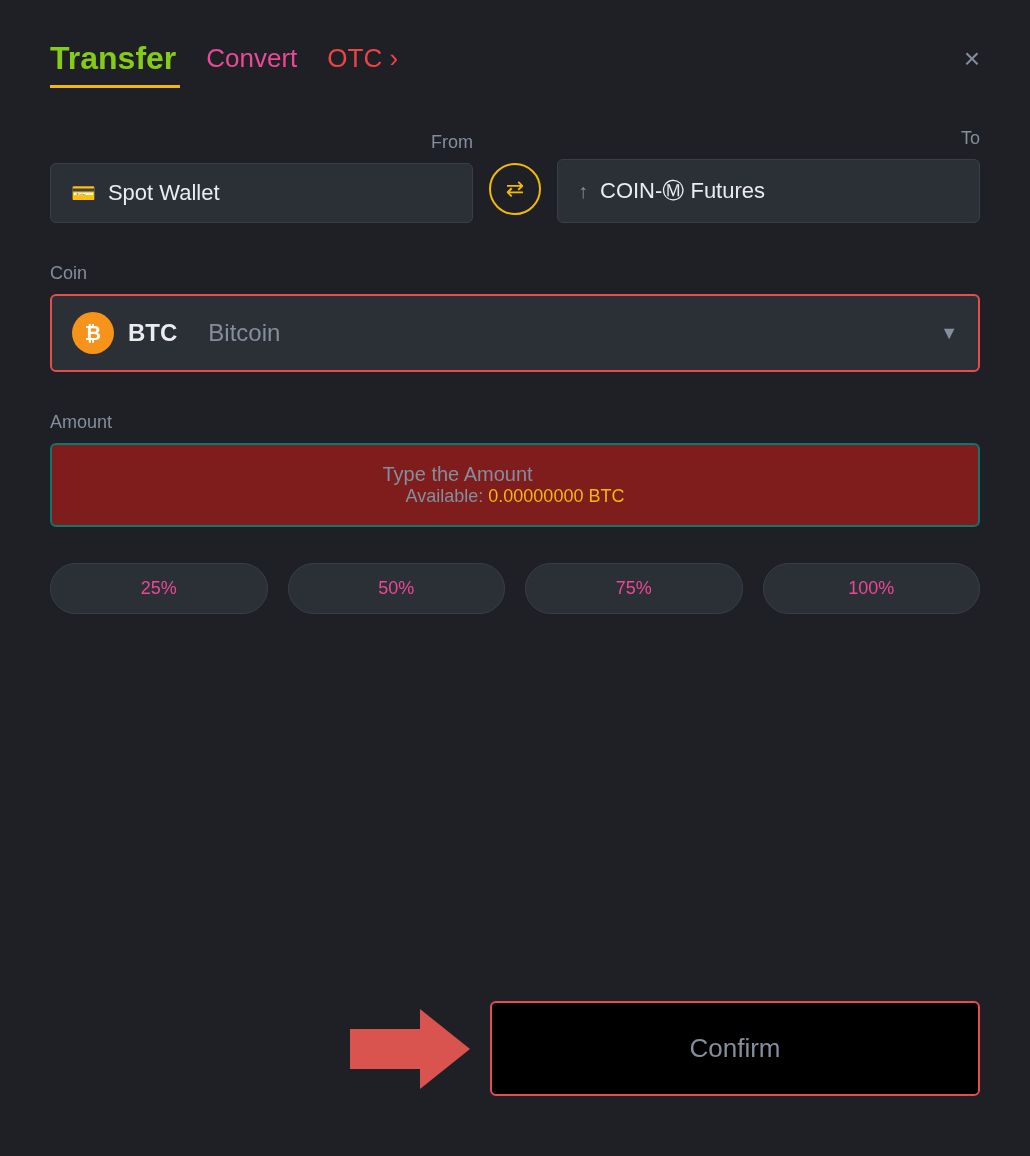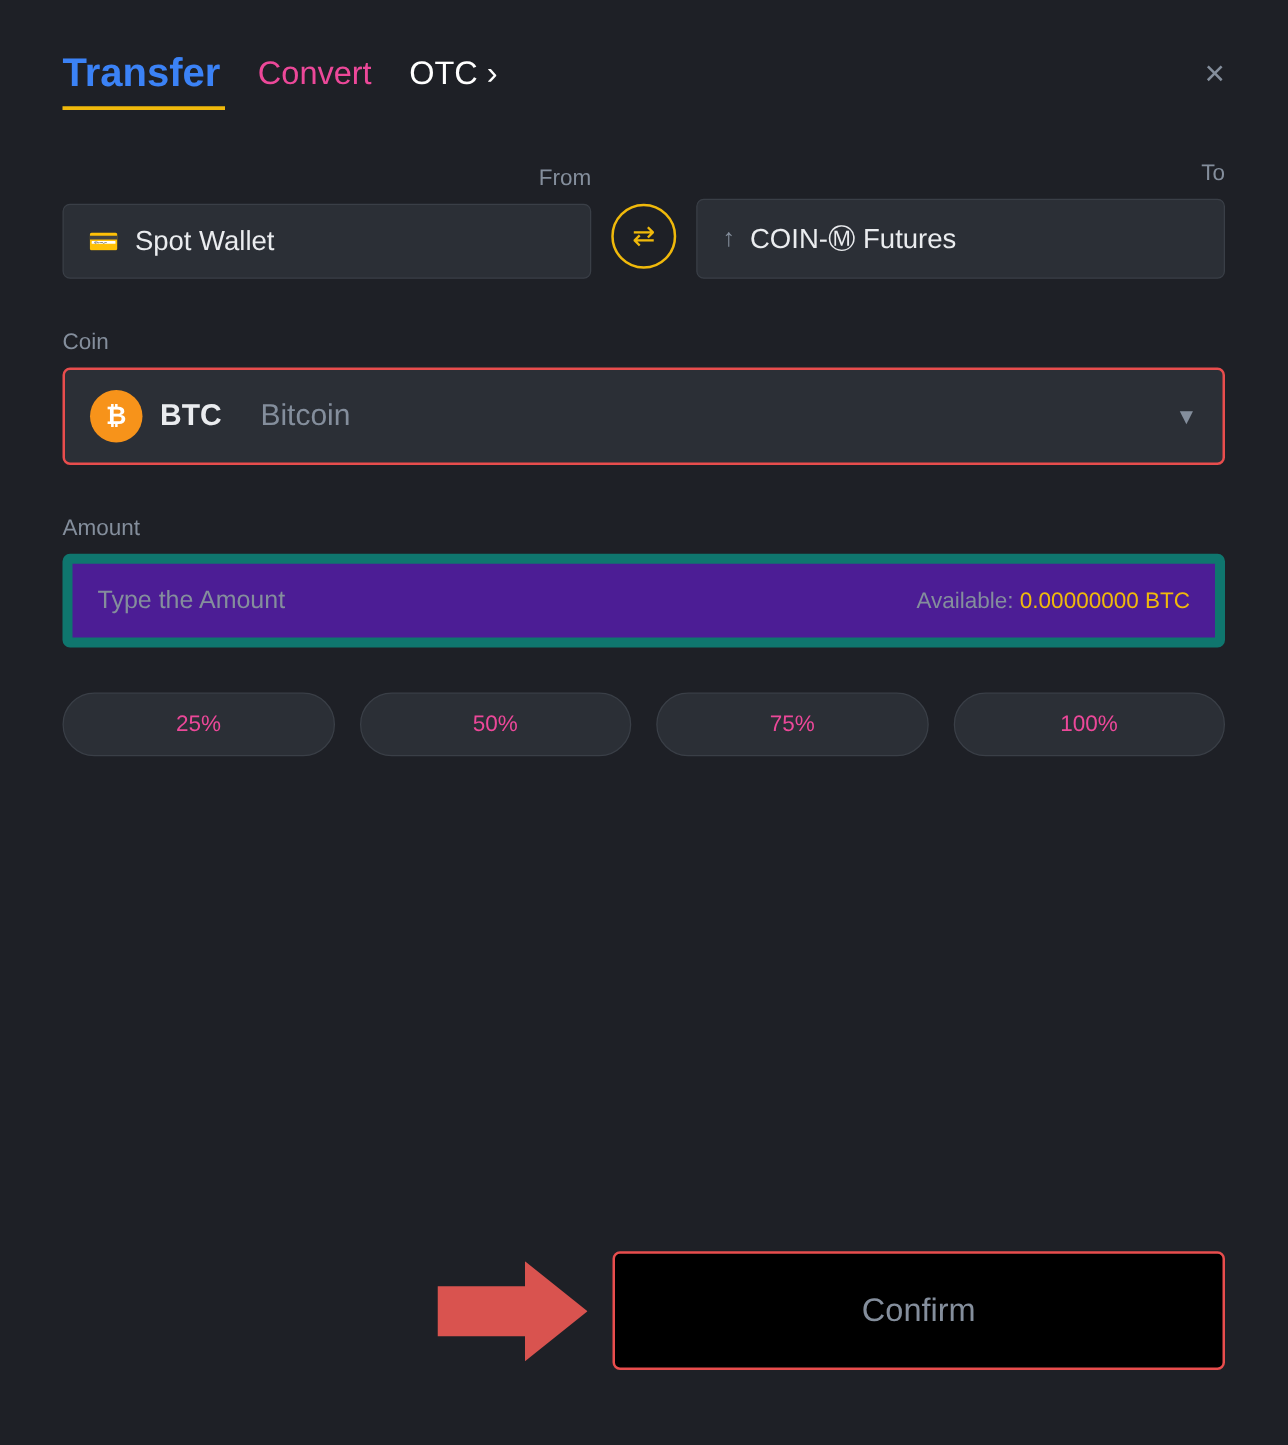--- a/index.html
+++ b/index.html
@@ -27,32 +27,32 @@
     .header {
       display: flex;
       align-items: center;
       gap: 30px;
       margin-bottom: 0;
     }
 
     .header-title {
       font-size: 32px;
       font-weight: 700;
-      color: #3b82f6;
+      color: #84cc16;
     }
 
     .header-tab {
       font-size: 26px;
       color: #ec4899;
       cursor: pointer;
     }
 
     .header-tab-otc {
       font-size: 26px;
-      color: #ffffff;
+      color: #ef4444;
       cursor: pointer;
       display: flex;
       align-items: center;
       gap: 4px;
     }
 
     .close-btn {
       margin-left: auto;
       font-size: 28px;
       color: #848e9c;
@@ -180,27 +180,28 @@
       color: #848e9c;
       font-size: 18px;
     }
 
     
     .amount-section {
       margin-bottom: 36px;
     }
 
     .amount-input-box {
-      background: #4c1d95;
-      border: 8px solid #0f766e;
+      background: #7f1d1d;
+      border: 2px solid #0f766e;
       border-radius: 6px;
       padding: 18px 20px;
       display: flex;
       align-items: center;
       justify-content: space-between;
+      flex-direction: column;
     }
 
     .amount-input {
       background: transparent;
       border: none;
       outline: none;
       font-size: 20px;
       color: #848e9c;
       flex: 1;
     }

